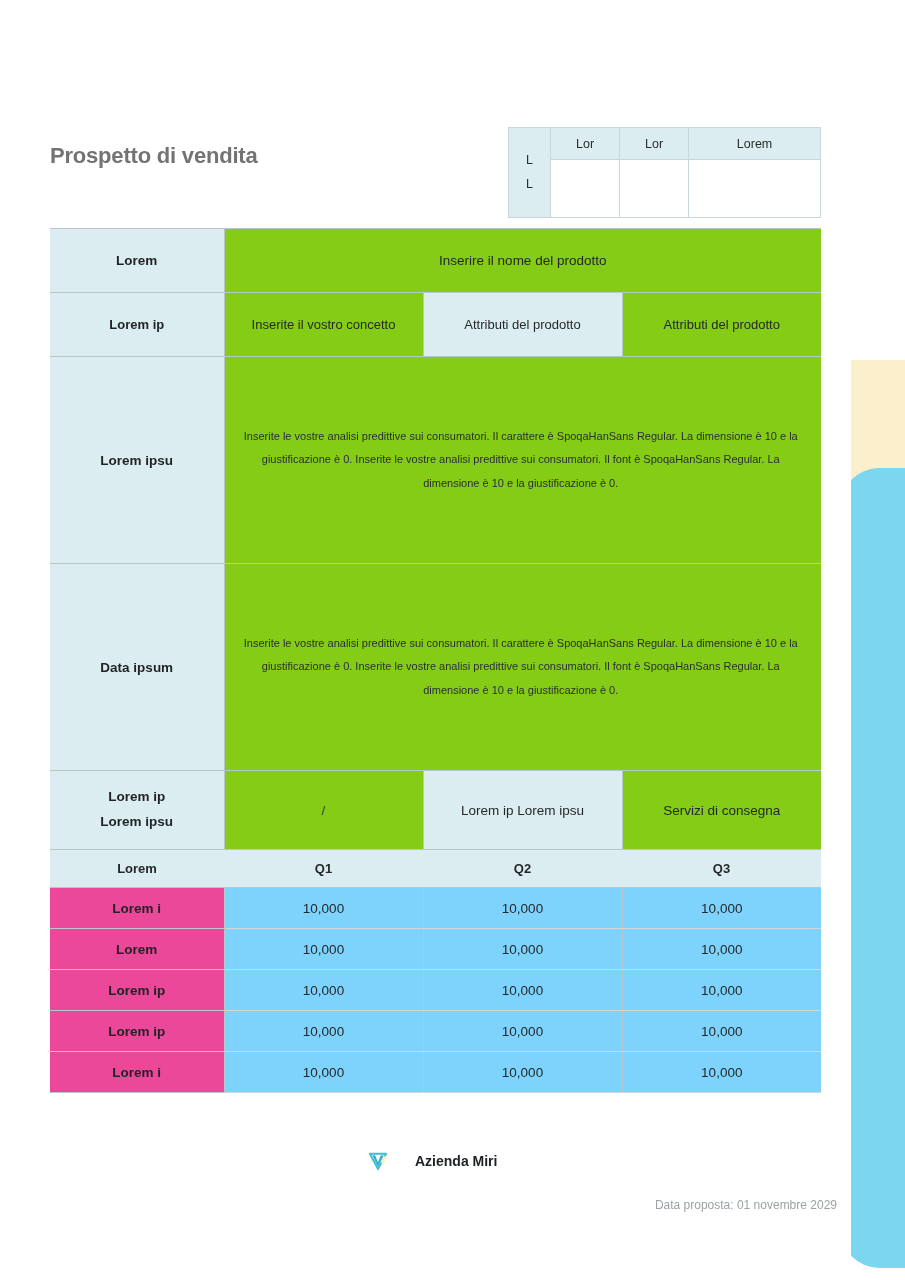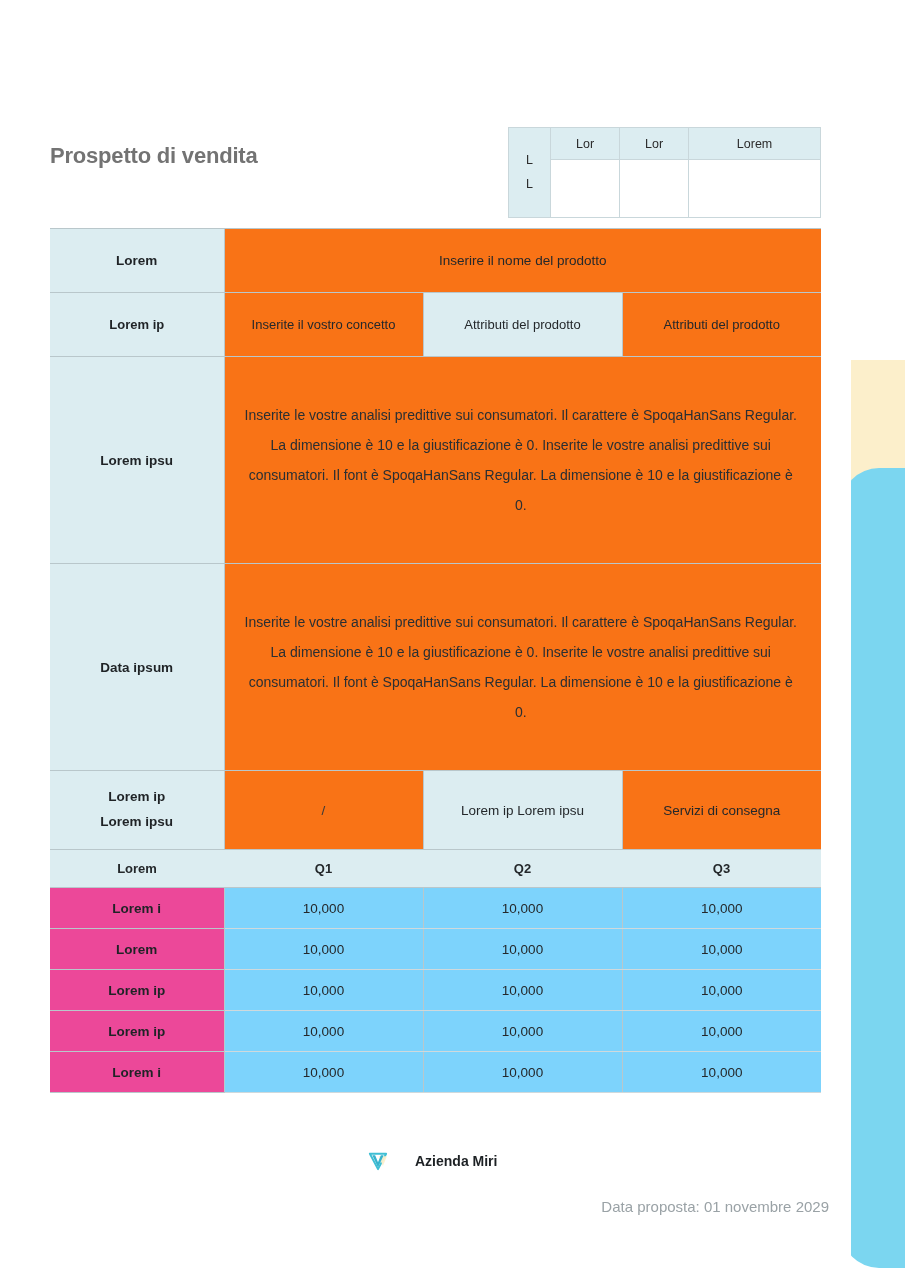--- a/index.html
+++ b/index.html
@@ -135,21 +135,21 @@
   .cell-label {
     background: #DCEDF1;
     font-size: 13.5px;
     font-weight: 600;
     color: #1f2326;
     border-top: 1px solid #b9c7cb;
     border-bottom: 1px solid #b9c7cb;
   }
   .cell-label .stack span { display: block; line-height: 1.85; }
 
-  .cell-plain { background: #f97316; }
+  .cell-plain { background: #84cc16; }
   .cell-tint  { background: #DCEDF1; }
 
   .row-name td   { height: 64px; font-size: 13.5px; }
   .row-attrs td  { height: 64px; font-size: 13px; }
   .row-para td   { height: 207px; }
   .row-split td  { height: 79px; font-size: 13.5px; }
   .row-q td      { height: 38px; background: #DCEDF1; font-size: 13px; font-weight: 600; }
   .row-data td   { height: 41px; font-size: 13.5px; }
 
   .row-data .cell-label { background: #ec4899; }
@@ -159,21 +159,21 @@
     border-top: 1px solid #cfd9dc;
     border-bottom: 1px solid #cfd9dc;
   }
   .row-data .num:last-child { border-right: none; }
 
   .vline-l { border-left: 1px solid #b9c7cb; }
 
   .para {
     text-align: left;
     padding: 0 22px 0 18px;
-    font-size: 14px;
+    font-size: 11px;
     line-height: 2.15;
     color: #2a2f33;
   }
 
   .slash { font-size: 14px; color: #3a3a3a; }
 
   
   .footer-brand {
     position: absolute;
     left: 365px;
@@ -187,25 +187,25 @@
     height: 26px;
     display: block;
   }
   .brand-name {
     font-size: 14px;
     font-weight: 600;
     color: #1d2124;
   }
   .footer-date {
     position: absolute;
-    left: 8px;
+    left: 16px;
     top: 1198px;
     width: 821px;
     text-align: right;
-    font-size: 15px;
+    font-size: 12px;
     color: #9aa2a6;
   }
 </style>
 </head>
 <body>
 
 <div id="page">
 
   <div class="deco-yellow"></div>
   <div class="deco-cream"></div>

